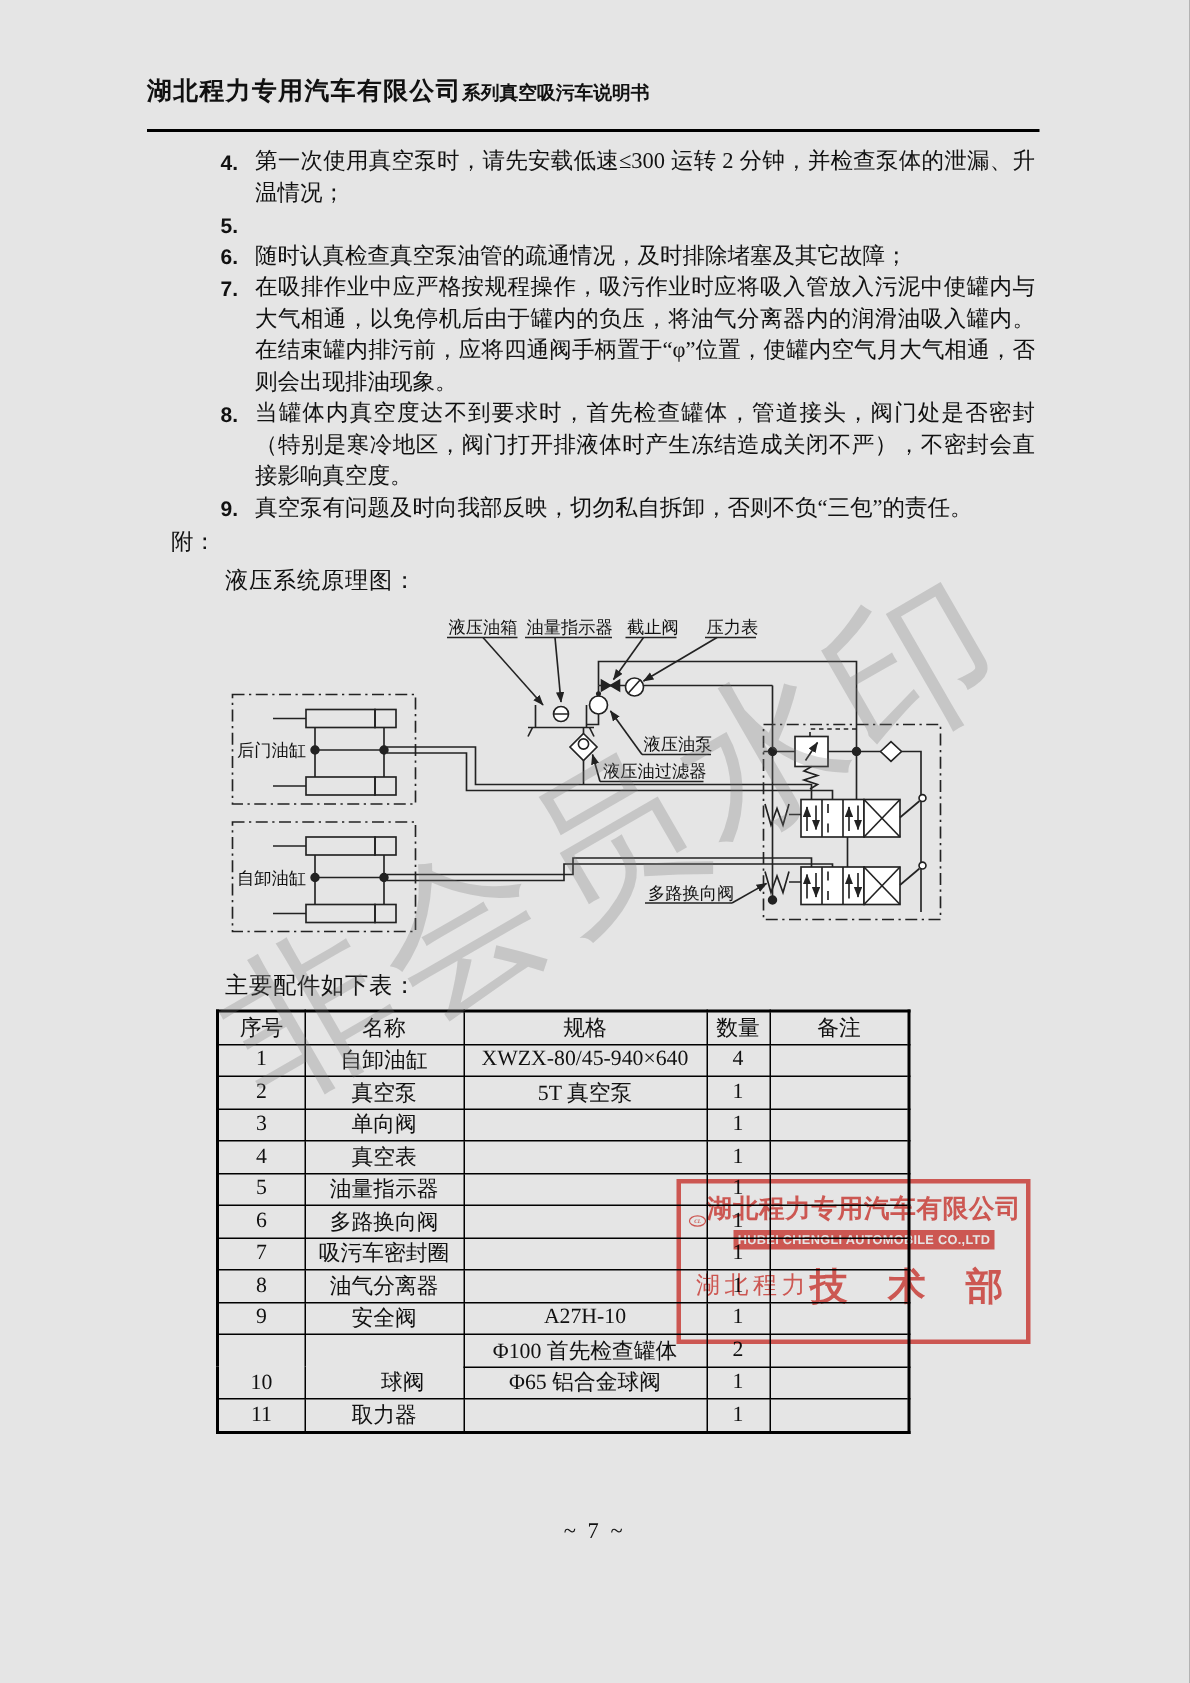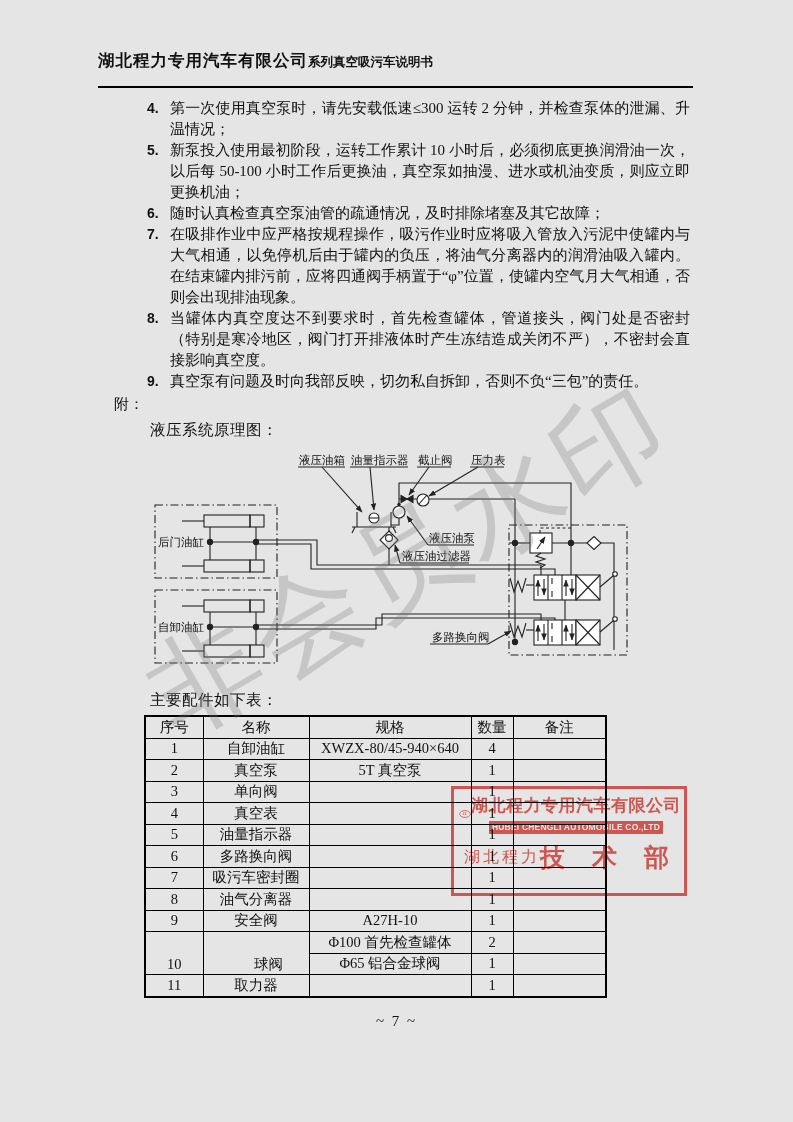--- a/index.html
+++ b/index.html
@@ -80,21 +80,20 @@
   <div class="header-rule"></div>
 
   <div class="content">
 
     <div class="list-item">
       <span class="item-num">4.</span>
       <span class="item-text">第一次使用真空泵时，请先安载低速≤300 运转 2 分钟，并检查泵体的泄漏、升温情况；</span>
     </div>
     <div class="list-item">
       <span class="item-num">5.</span>
-      <span class="item-text">新泵投入使用最初阶段，运转工作累计 10 小时后，必须彻底更换润滑油一次，以后每 50-100 小时工作后更换油，真空泵如抽漫、进水或机油变质，则应立即更换机油；</span>
     </div>
     <div class="list-item">
       <span class="item-num">6.</span>
       <span class="item-text">随时认真检查真空泵油管的疏通情况，及时排除堵塞及其它故障；</span>
     </div>
     <div class="list-item">
       <span class="item-num">7.</span>
       <span class="item-text">在吸排作业中应严格按规程操作，吸污作业时应将吸入管放入污泥中使罐内与大气相通，以免停机后由于罐内的负压，将油气分离器内的润滑油吸入罐内。在结束罐内排污前，应将四通阀手柄置于“φ”位置，使罐内空气月大气相通，否则会出现排油现象。</span>
     </div>
     <div class="list-item">

